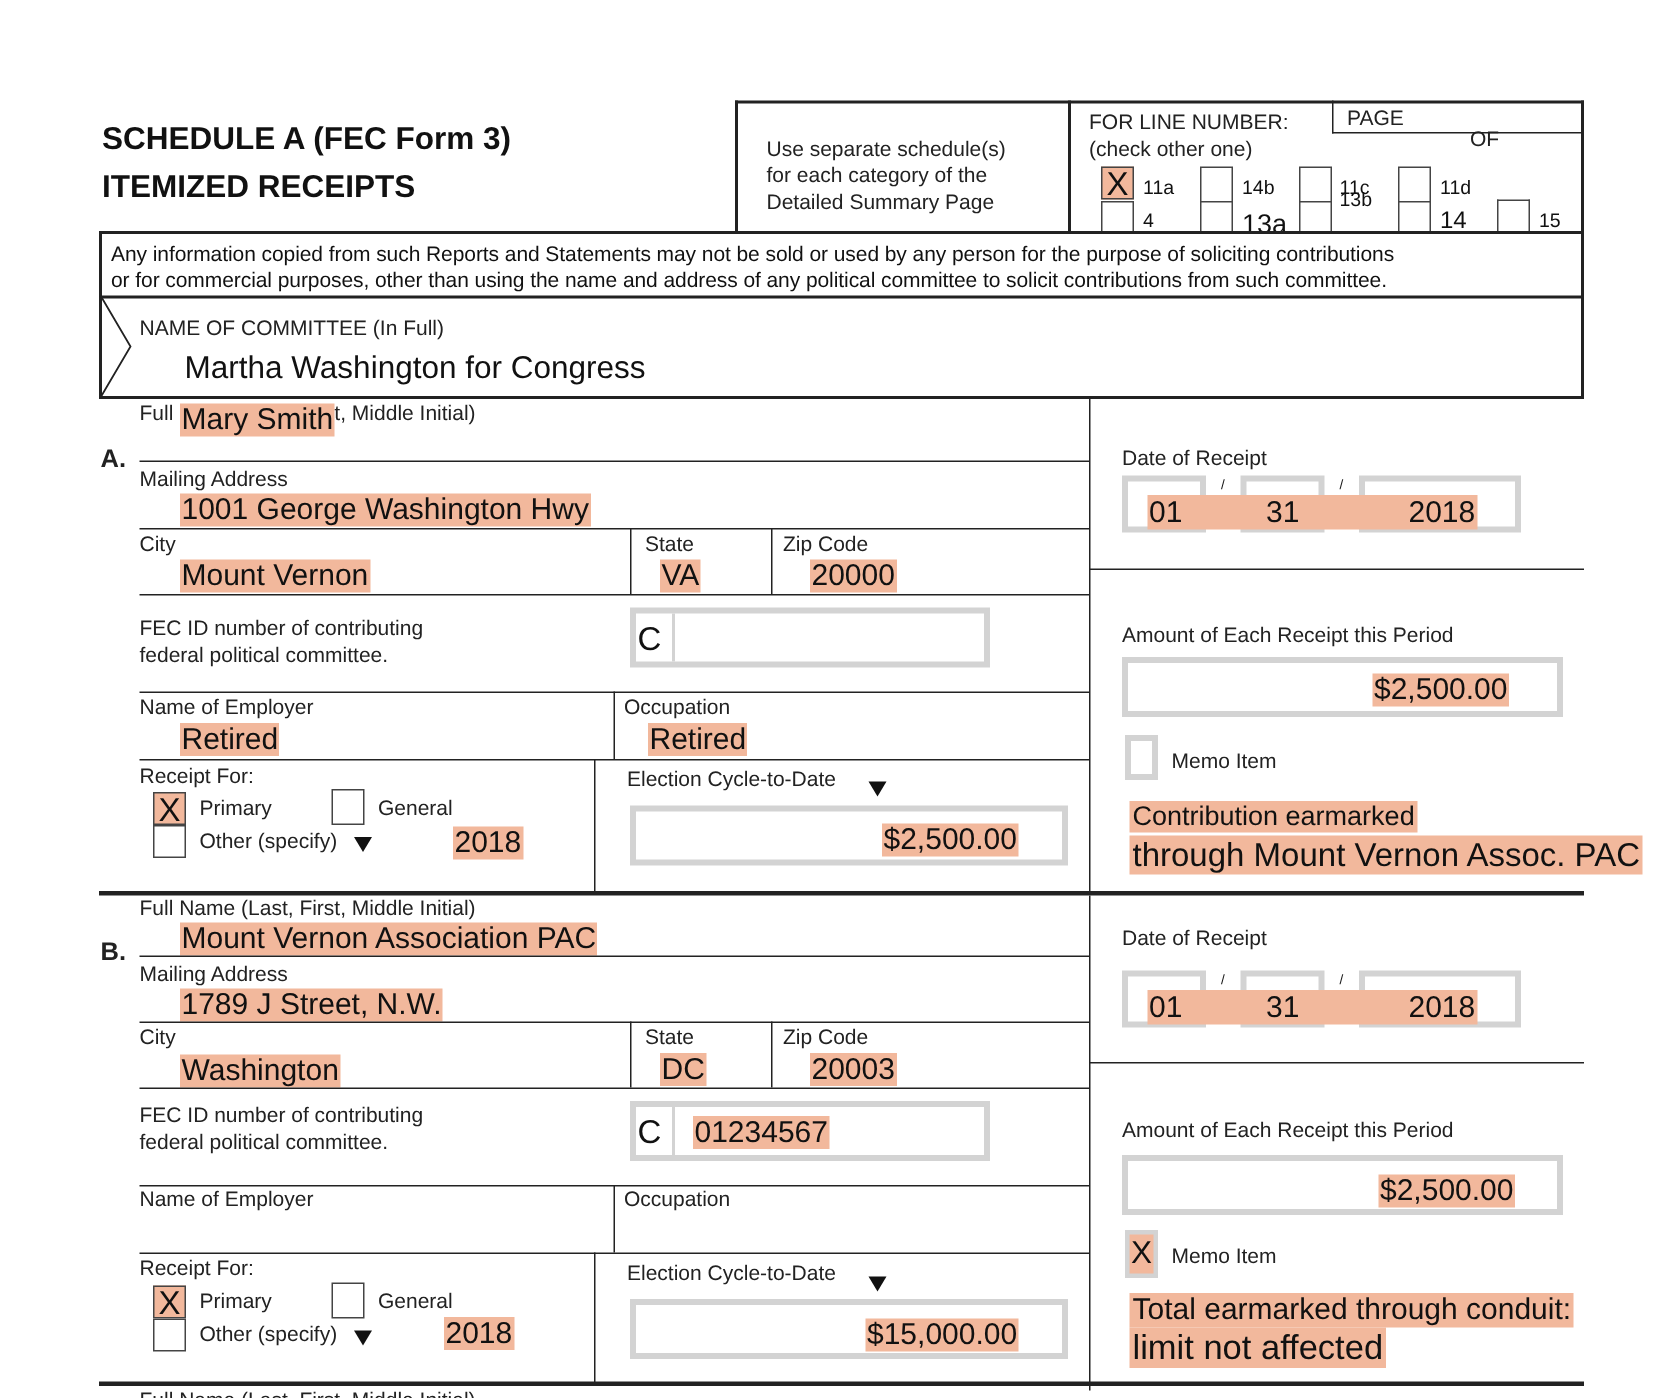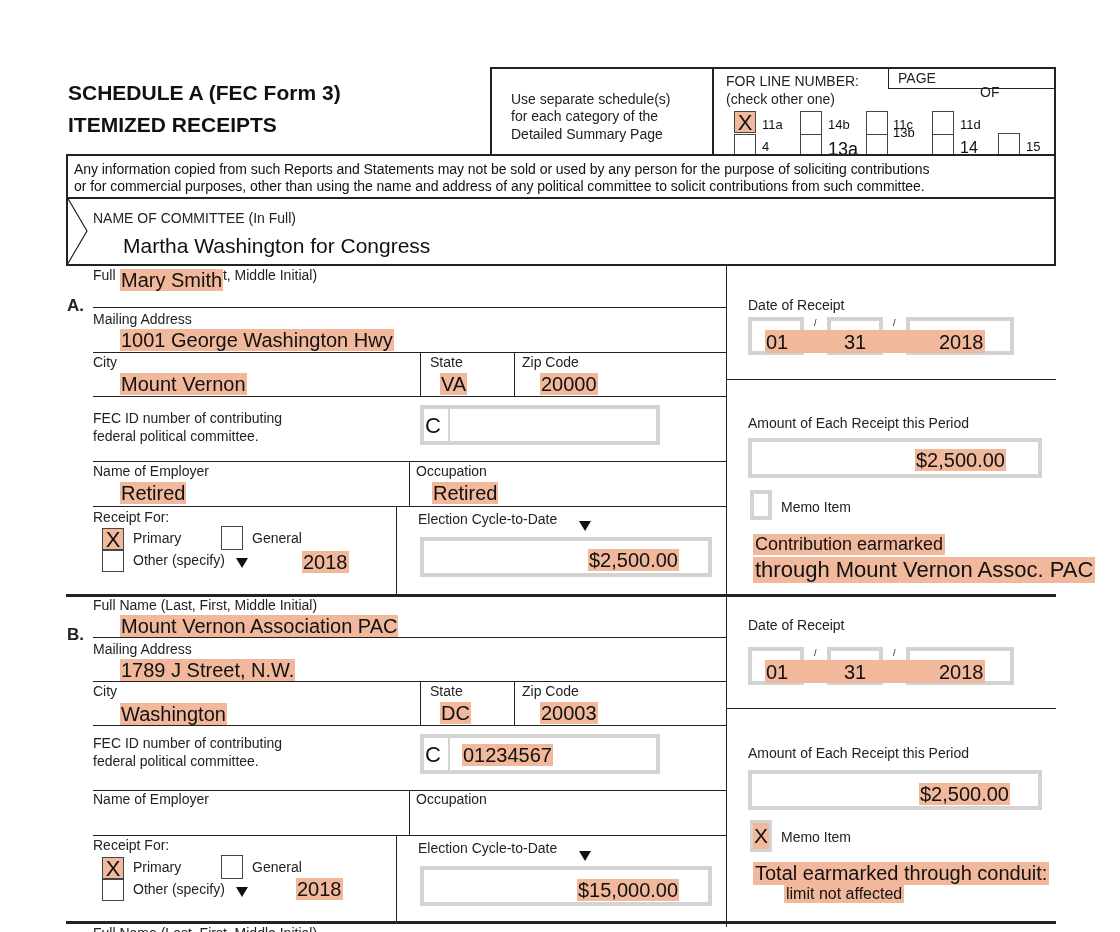--- a/index.html
+++ b/index.html
@@ -198,16 +198,16 @@
 <div class="t fill" style="left:843px;top:661px">31</div>
 <div class="t fill" style="left:938px;top:661px">2018</div>
 <div class="hline" style="left:726px;top:708px;width:330px"></div>
 
 <div class="t lbl" style="left:748px;top:745px">Amount of Each Receipt this Period</div>
 <div class="greybox" style="left:748px;top:770px;width:294px;height:40px;border-width:4px"></div>
 <div class="t fill hl" style="left:919px;top:783px">$2,500.00</div>
 <div class="abs hl cbx" style="left:750px;top:820px;width:22px;height:32px;border:3px solid #d3d3d3;line-height:26px;font-size:21px">X</div>
 <div class="t lbl" style="left:781px;top:829px">Memo Item</div>
 <div class="t hl" style="left:753px;top:862px;font-size:20px;padding:0 2px">Total earmarked through conduit:</div>
-<div class="t hl" style="left:784px;top:885px;font-size:16px;padding:0 2px">limit not affected</div>
+<div class="t hl" style="left:753px;top:885px;font-size:23px;padding:0 2px">limit not affected</div>
 
 <div class="hline thick" style="left:66px;top:921px;width:990px"></div>
 <div class="t lbl" style="left:93px;top:925px">Full Name (Last, First, Middle Initial)</div>
 
 </body></html>

